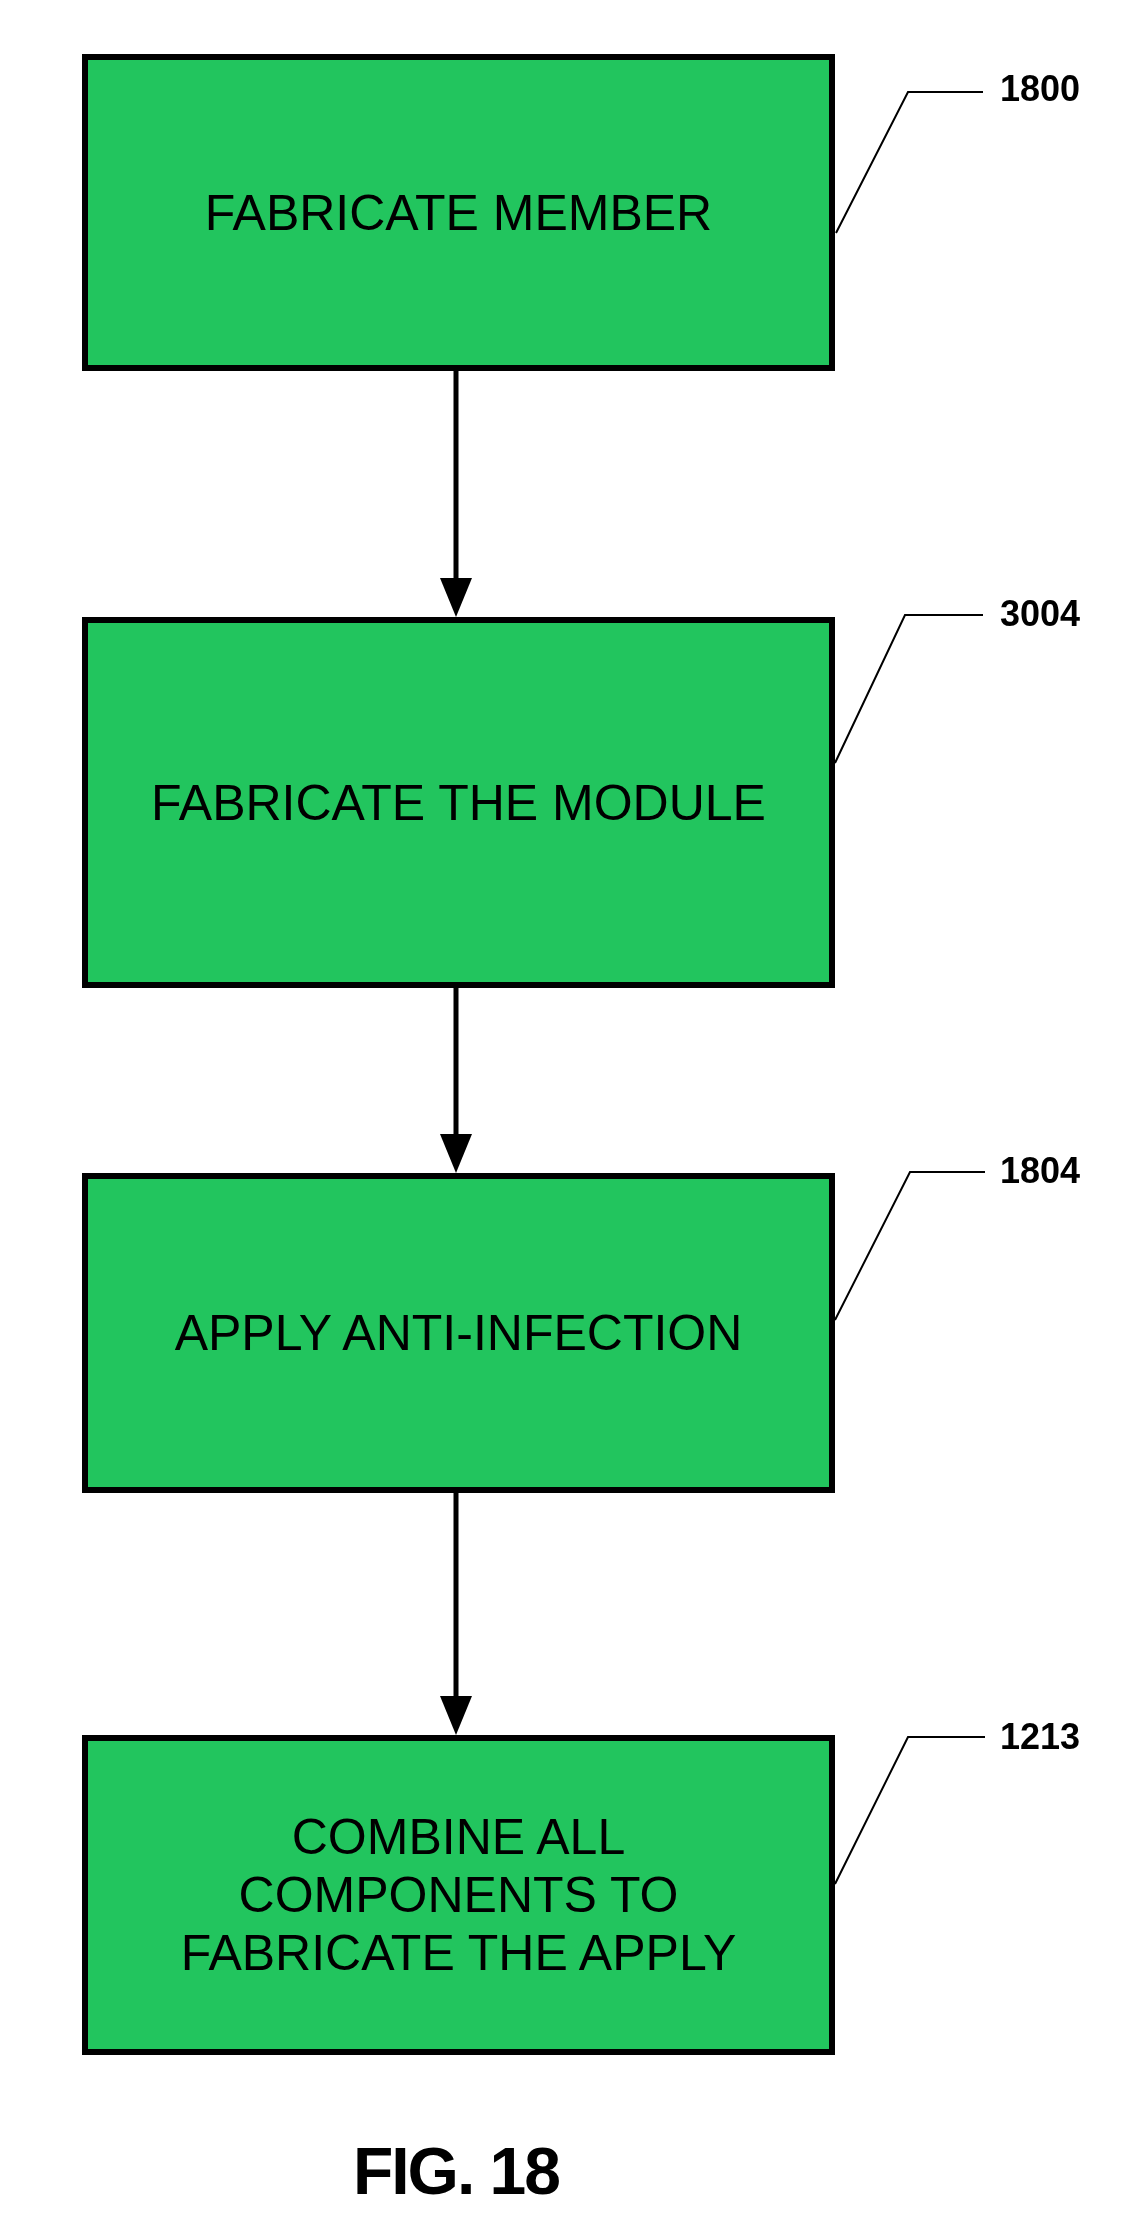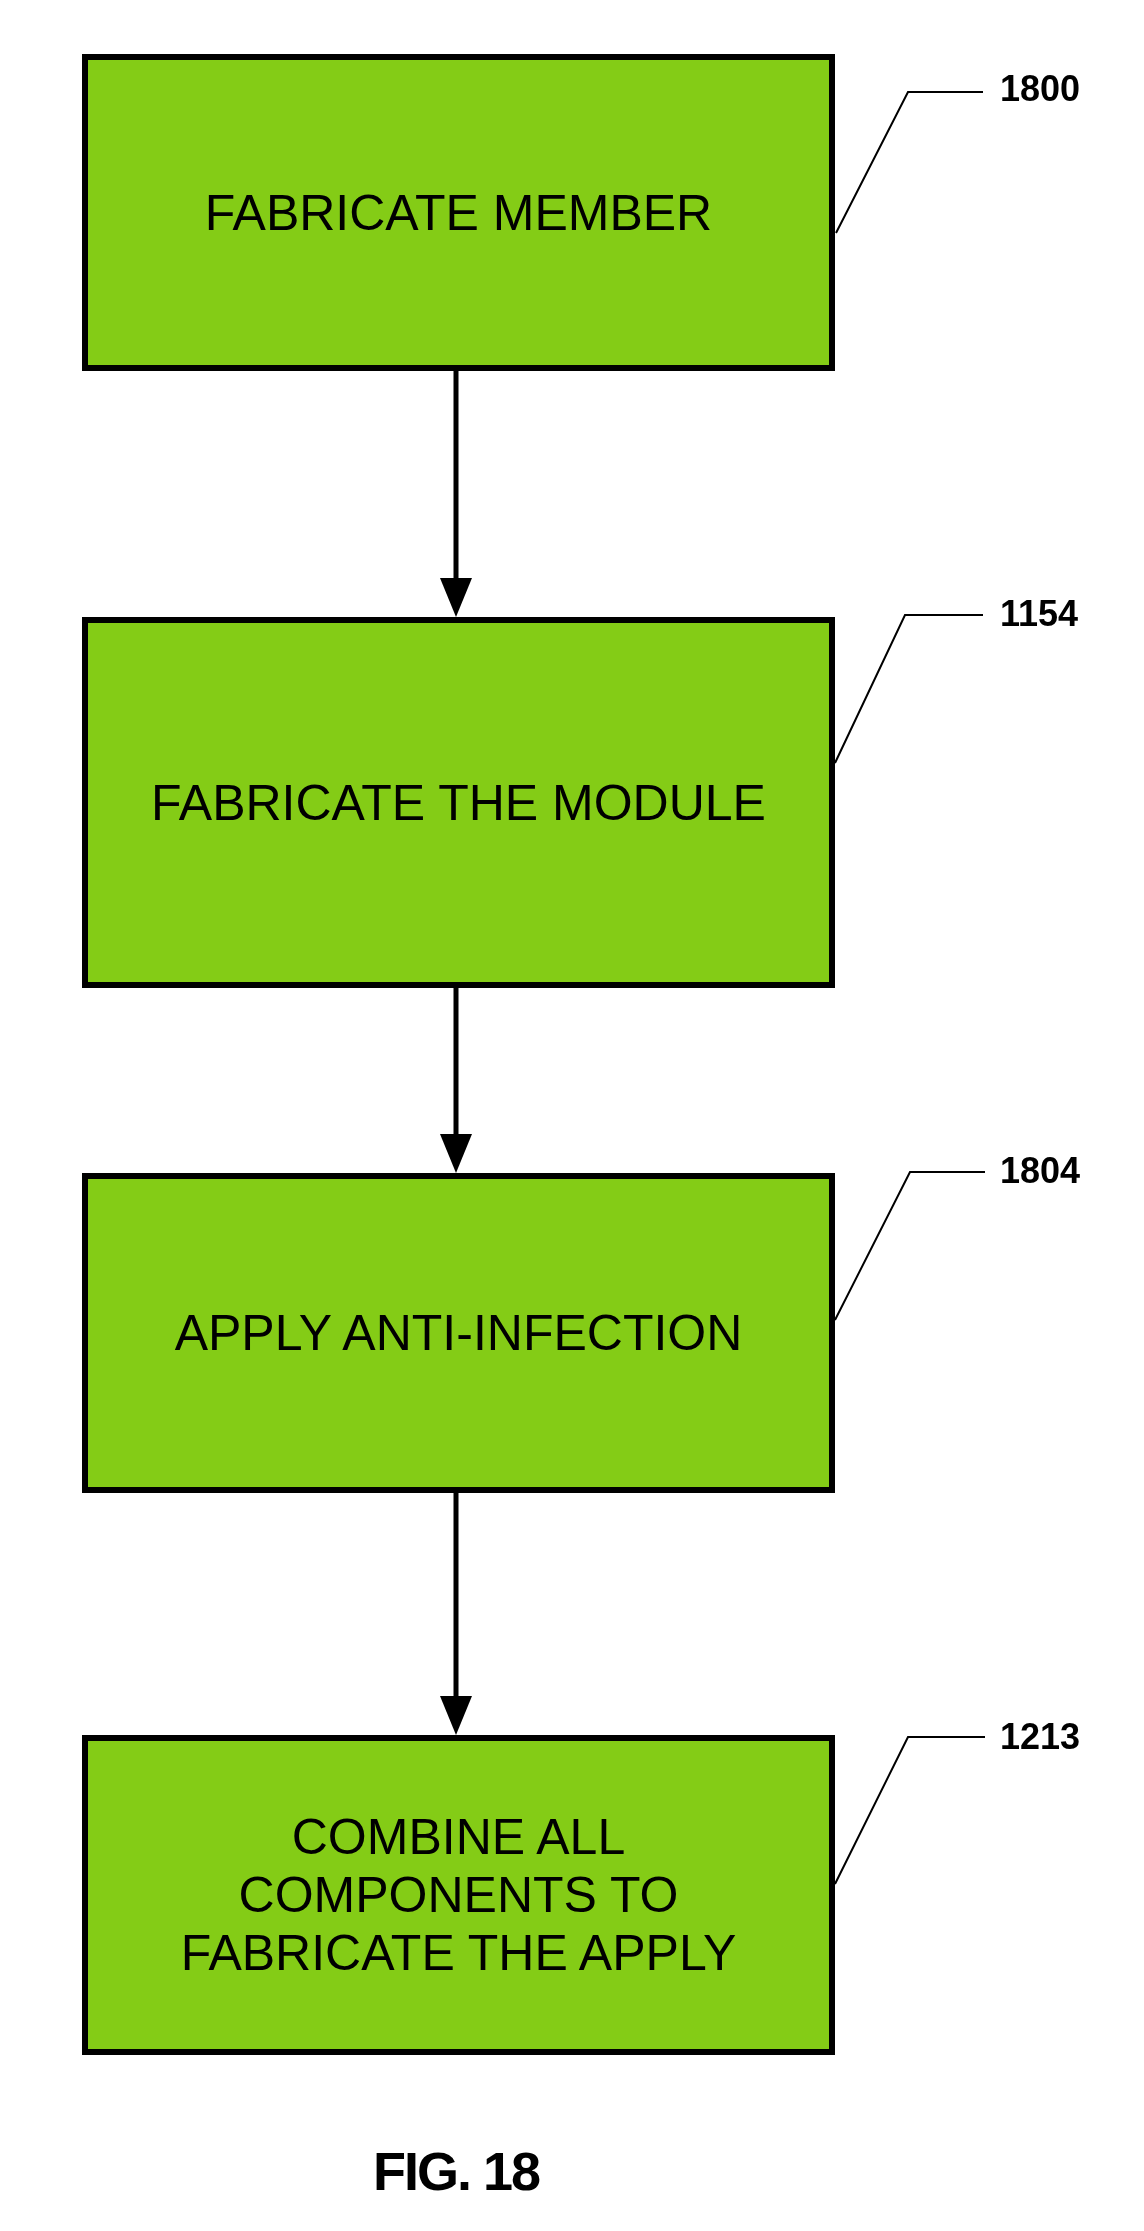--- a/index.html
+++ b/index.html
@@ -23,21 +23,21 @@
     width: 1144px;
     height: 2231px;
     pointer-events: none;
   }
   .step-box {
     position: absolute;
     left: 82px;
     width: 753px;
     box-sizing: border-box;
     border: 6px solid #000000;
-    background: #84cc16;
+    background: #22c55e;
     display: flex;
     flex-direction: column;
     justify-content: center;
     align-items: center;
     text-align: center;
   }
   .step-box .box-line {
     font-size: 50px;
     line-height: 58px;
     white-space: nowrap;
@@ -58,21 +58,21 @@
   #label-1800 { top: 67px; }
   #label-1802 { top: 592px; }
   #label-1804 { top: 1149px; }
   #label-1806 { top: 1715px; }
 
   .fig-caption {
     position: absolute;
     left: 456px;
     top: 2132px;
     transform: translateX(-50%);
-    font-size: 54px;
+    font-size: 66px;
     line-height: 78px;
     font-weight: bold;
     letter-spacing: -2px;
     white-space: nowrap;
   }
 </style>
 </head>
 <body>
 
 <div class="canvas">
@@ -115,19 +115,19 @@
     <div class="box-line">APPLY ANTI-INFECTION</div>
   </div>
 
   <div class="step-box" id="box-1806">
     <div class="box-line">COMBINE ALL</div>
     <div class="box-line">COMPONENTS TO</div>
     <div class="box-line">FABRICATE THE APPLY</div>
   </div>
 
   <div class="ref-label" id="label-1800">1800</div>
-  <div class="ref-label" id="label-1802">1154</div>
+  <div class="ref-label" id="label-1802">3004</div>
   <div class="ref-label" id="label-1804">1804</div>
   <div class="ref-label" id="label-1806">1213</div>
 
   <div class="fig-caption">FIG. 18</div>
 
 </div>
 
 </body></html>

